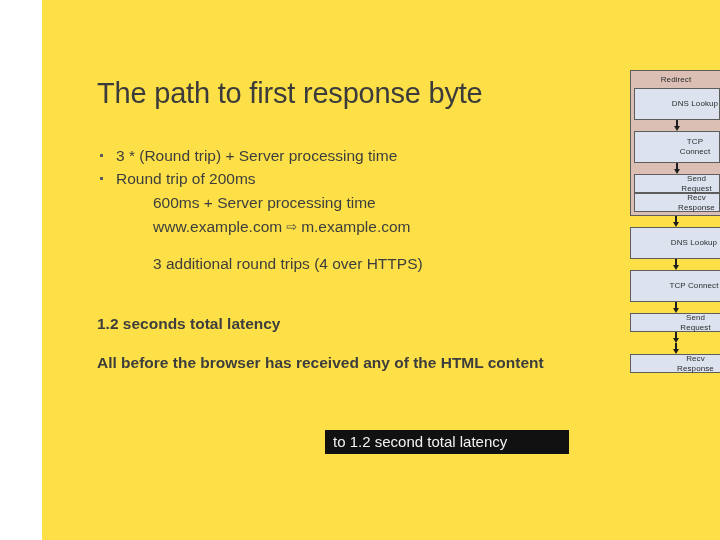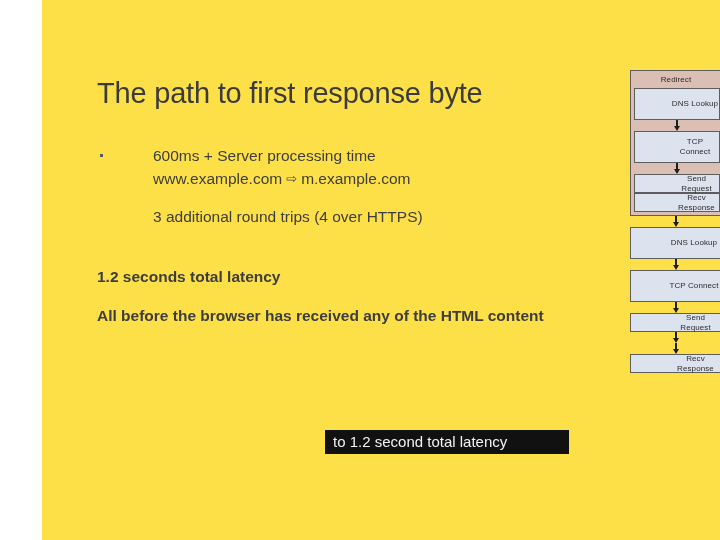--- a/index.html
+++ b/index.html
@@ -200,24 +200,26 @@
 <div id="slide">
 
   <div id="content-column">
 
     <div id="page-title">The path to first response byte</div>
 
     <div id="bullet-list">
 
       <div class="bullet-row">
         <span class="bullet-dot"></span>
+        <span>3 * (Round trip) + Server processing time</span>
       </div>
 
       <div class="bullet-row">
         <span class="bullet-dot"></span>
+        <span>Round trip of 200ms</span>
       </div>
 
       <div class="sub-row">
         <span>600ms + Server processing time</span>
       </div>
 
 
       <div class="sub-row">
         <span>www.example.com</span><span class="arrow-glyph">⇨</span><span>m.example.com</span>
       </div>

